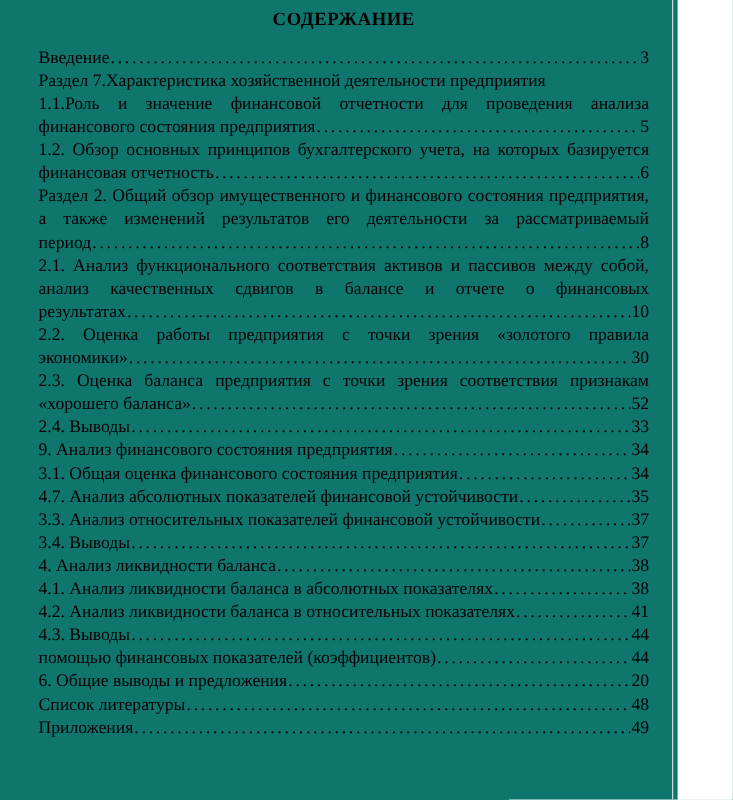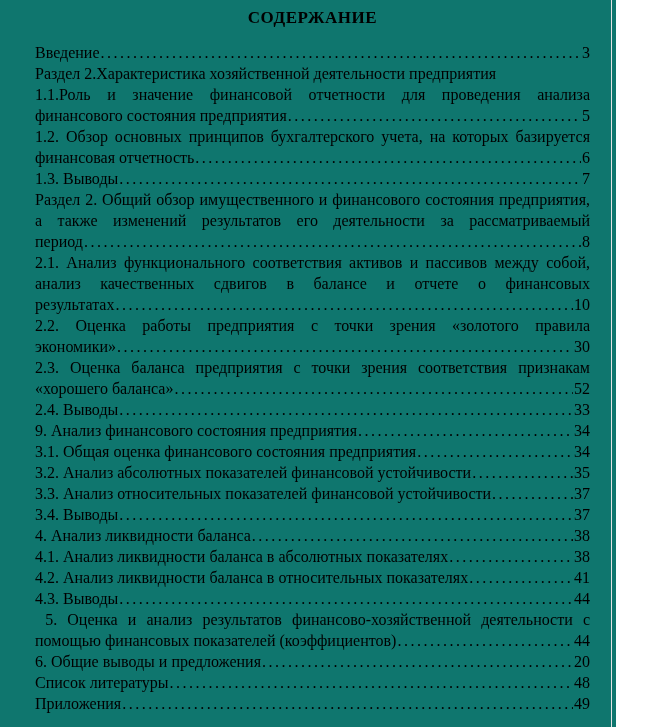--- a/index.html
+++ b/index.html
@@ -64,44 +64,37 @@
   <div>
       <div class="entry">
         <div class="lastline">
           <span class="entry-text">Введение</span>
           <span class="leader"></span>
           <span class="entry-page">3</span>
         </div>
       </div>
       <div class="entry">
         <div class="lastline">
-          <span class="entry-text">Раздел 2.Характеристика хозяйственной деятельности предприятия</span>
+          <span class="entry-text">Раздел 7.Характеристика хозяйственной деятельности предприятия</span>
         </div>
       </div>
       <div class="entry">
         <div class="jline">1.1.Роль и значение финансовой отчетности для проведения анализа</div>
         <div class="lastline">
           <span class="entry-text">финансового состояния предприятия</span>
           <span class="leader"></span>
           <span class="entry-page">5</span>
         </div>
       </div>
       <div class="entry">
         <div class="jline">1.2. Обзор основных принципов бухгалтерского учета, на которых базируется</div>
         <div class="lastline">
           <span class="entry-text">финансовая отчетность</span>
           <span class="leader"></span>
           <span class="entry-page">6</span>
-        </div>
-      </div>
-      <div class="entry">
-        <div class="lastline">
-          <span class="entry-text">1.3. Выводы</span>
-          <span class="leader"></span>
-          <span class="entry-page">7</span>
         </div>
       </div>
       <div class="entry">
         <div class="jline">Раздел 2. Общий обзор имущественного и финансового состояния предприятия,</div>
         <div class="jline">а также изменений результатов его деятельности за рассматриваемый</div>
         <div class="lastline">
           <span class="entry-text">период</span>
           <span class="leader"></span>
           <span class="entry-page">8</span>
         </div>
@@ -147,21 +140,21 @@
       </div>
       <div class="entry">
         <div class="lastline">
           <span class="entry-text">3.1. Общая оценка финансового состояния предприятия</span>
           <span class="leader"></span>
           <span class="entry-page">34</span>
         </div>
       </div>
       <div class="entry">
         <div class="lastline">
-          <span class="entry-text">3.2. Анализ абсолютных показателей финансовой устойчивости</span>
+          <span class="entry-text">4.7. Анализ абсолютных показателей финансовой устойчивости</span>
           <span class="leader"></span>
           <span class="entry-page">35</span>
         </div>
       </div>
       <div class="entry">
         <div class="lastline">
           <span class="entry-text">3.3. Анализ относительных показателей финансовой устойчивости</span>
           <span class="leader"></span>
           <span class="entry-page">37</span>
         </div>
@@ -195,21 +188,20 @@
         </div>
       </div>
       <div class="entry">
         <div class="lastline">
           <span class="entry-text">4.3. Выводы</span>
           <span class="leader"></span>
           <span class="entry-page">44</span>
         </div>
       </div>
       <div class="entry">
-        <div class="jline">&nbsp;5. Оценка и анализ результатов финансово-хозяйственной деятельности с</div>
         <div class="lastline">
           <span class="entry-text">помощью финансовых показателей (коэффициентов)</span>
           <span class="leader"></span>
           <span class="entry-page">44</span>
         </div>
       </div>
       <div class="entry">
         <div class="lastline">
           <span class="entry-text">6. Общие выводы и предложения</span>
           <span class="leader"></span>

